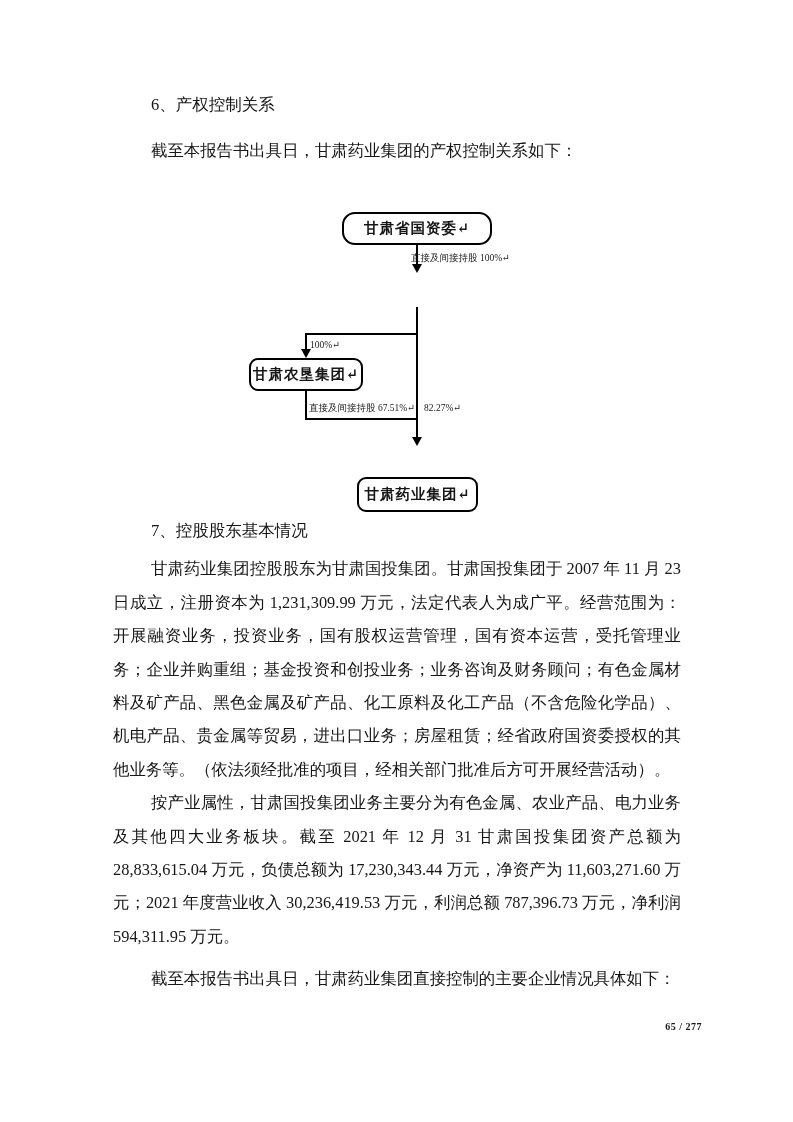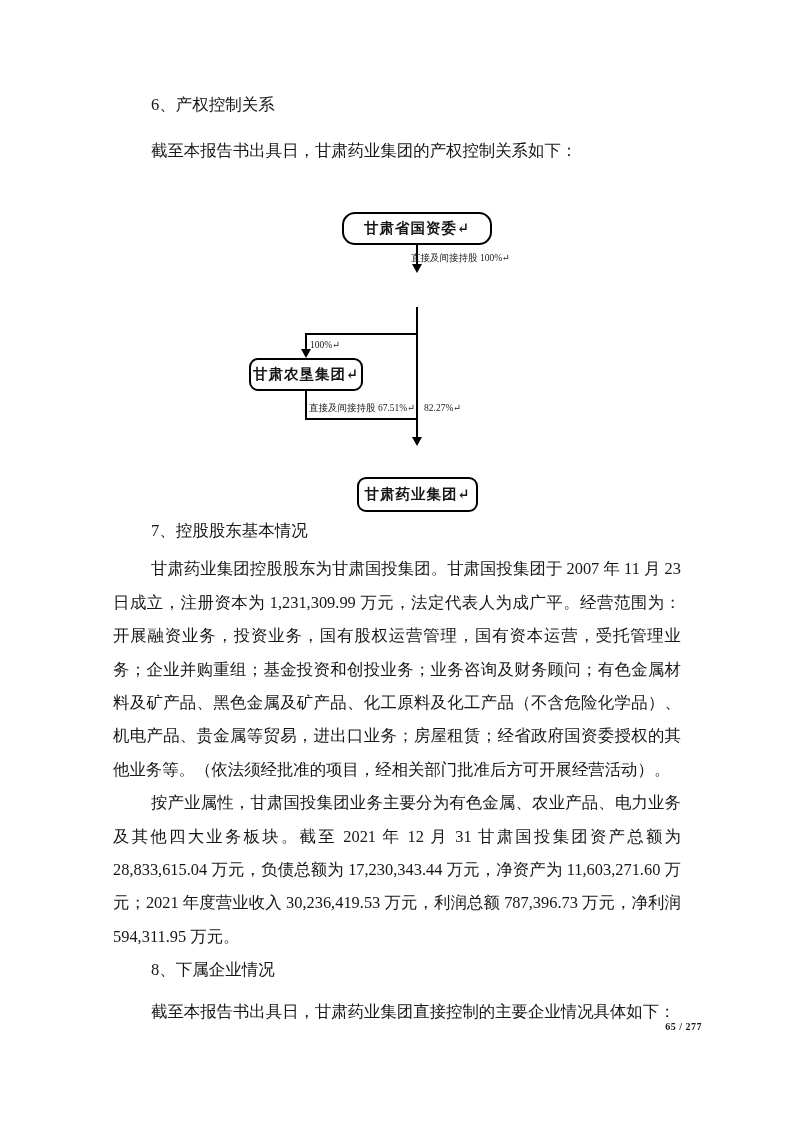--- a/index.html
+++ b/index.html
@@ -127,21 +127,20 @@
       </div>
 
     </div>
 
     <div class="heading m-head7">7、控股股东基本情况</div>
 
     <div class="para m-para7a">甘肃药业集团控股股东为甘肃国投集团。甘肃国投集团于 2007 年 11 月 23 日成立，注册资本为 1,231,309.99 万元，法定代表人为成广平。经营范围为：开展融资业务，投资业务，国有股权运营管理，国有资本运营，受托管理业务；企业并购重组；基金投资和创投业务；业务咨询及财务顾问；有色金属材料及矿产品、黑色金属及矿产品、化工原料及化工产品（不含危险化学品）、机电产品、贵金属等贸易，进出口业务；房屋租赁；经省政府国资委授权的其他业务等。（依法须经批准的项目，经相关部门批准后方可开展经营活动）。</div>
 
     <div class="para m-para7b">按产业属性，甘肃国投集团业务主要分为有色金属、农业产品、电力业务及其他四大业务板块。截至 2021 年 12 月 31 甘肃国投集团资产总额为 28,833,615.04 万元，负债总额为 17,230,343.44 万元，净资产为 11,603,271.60 万元；2021 年度营业收入 30,236,419.53 万元，利润总额 787,396.73 万元，净利润 594,311.95 万元。</div>
 
-    <div class="heading m-head8">8、下属企业情况</div>
 
     <div class="para m-para8">截至本报告书出具日，甘肃药业集团直接控制的主要企业情况具体如下：</div>
 
   </div>
 
   <div class="page-number">65 / 277</div>
 
 </div>
 
 </body></html>

